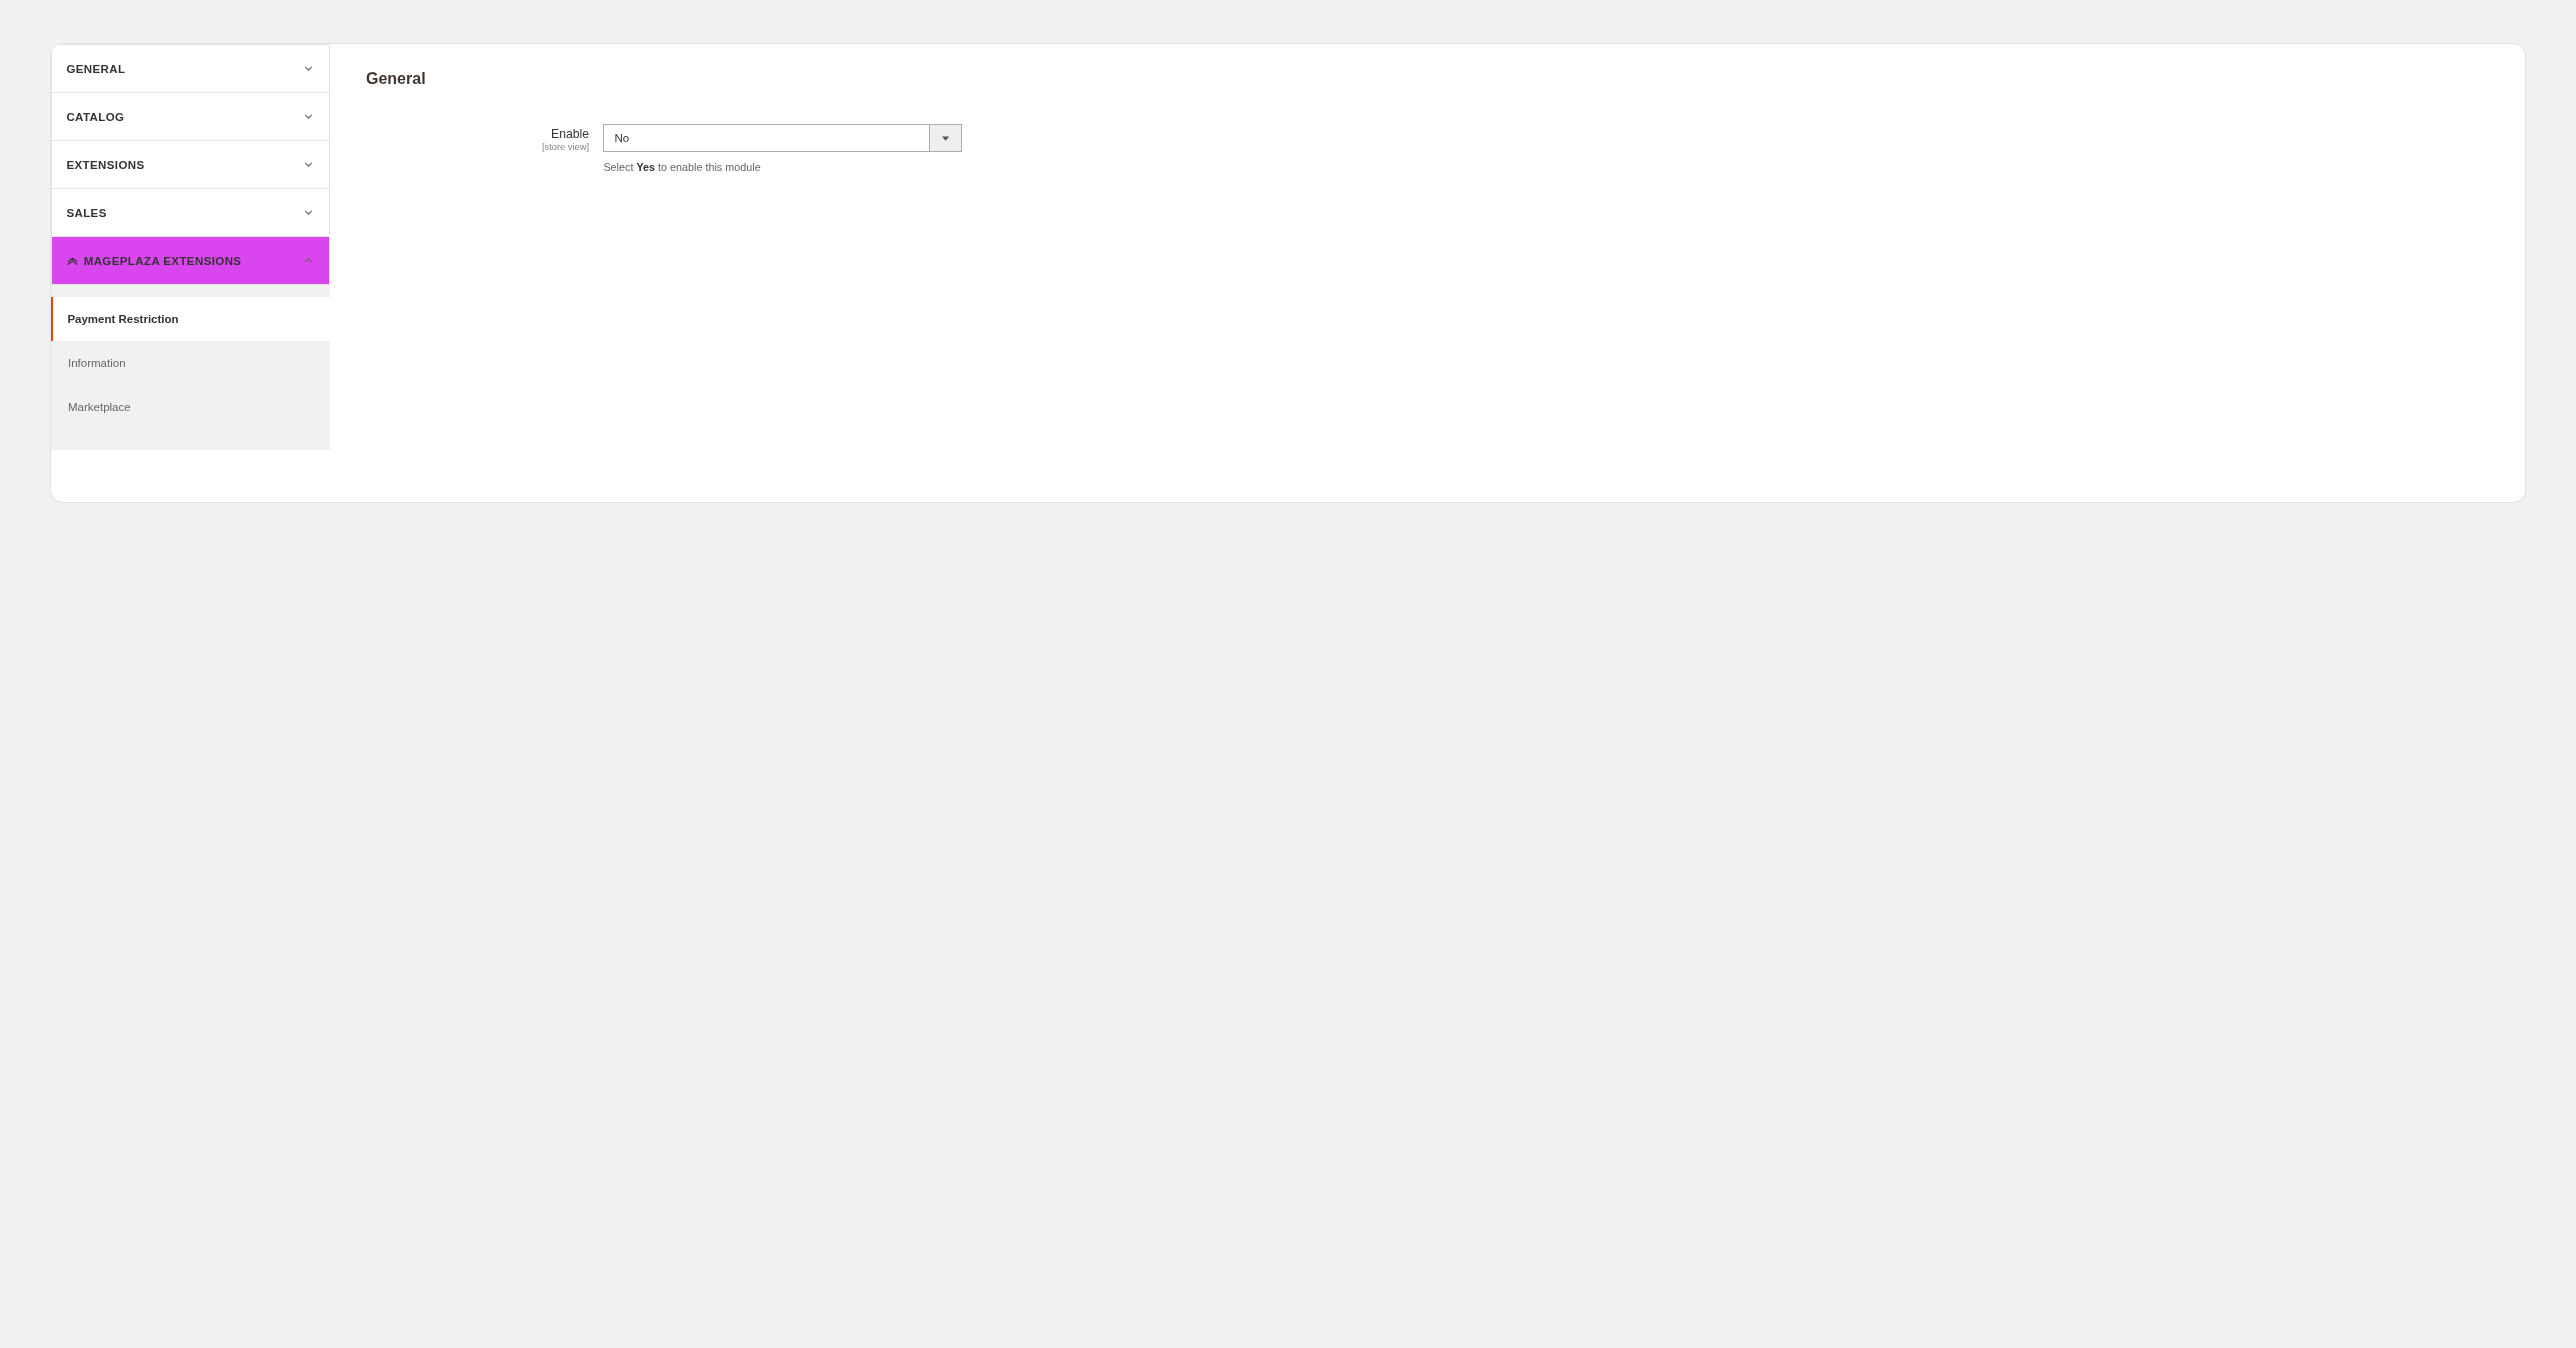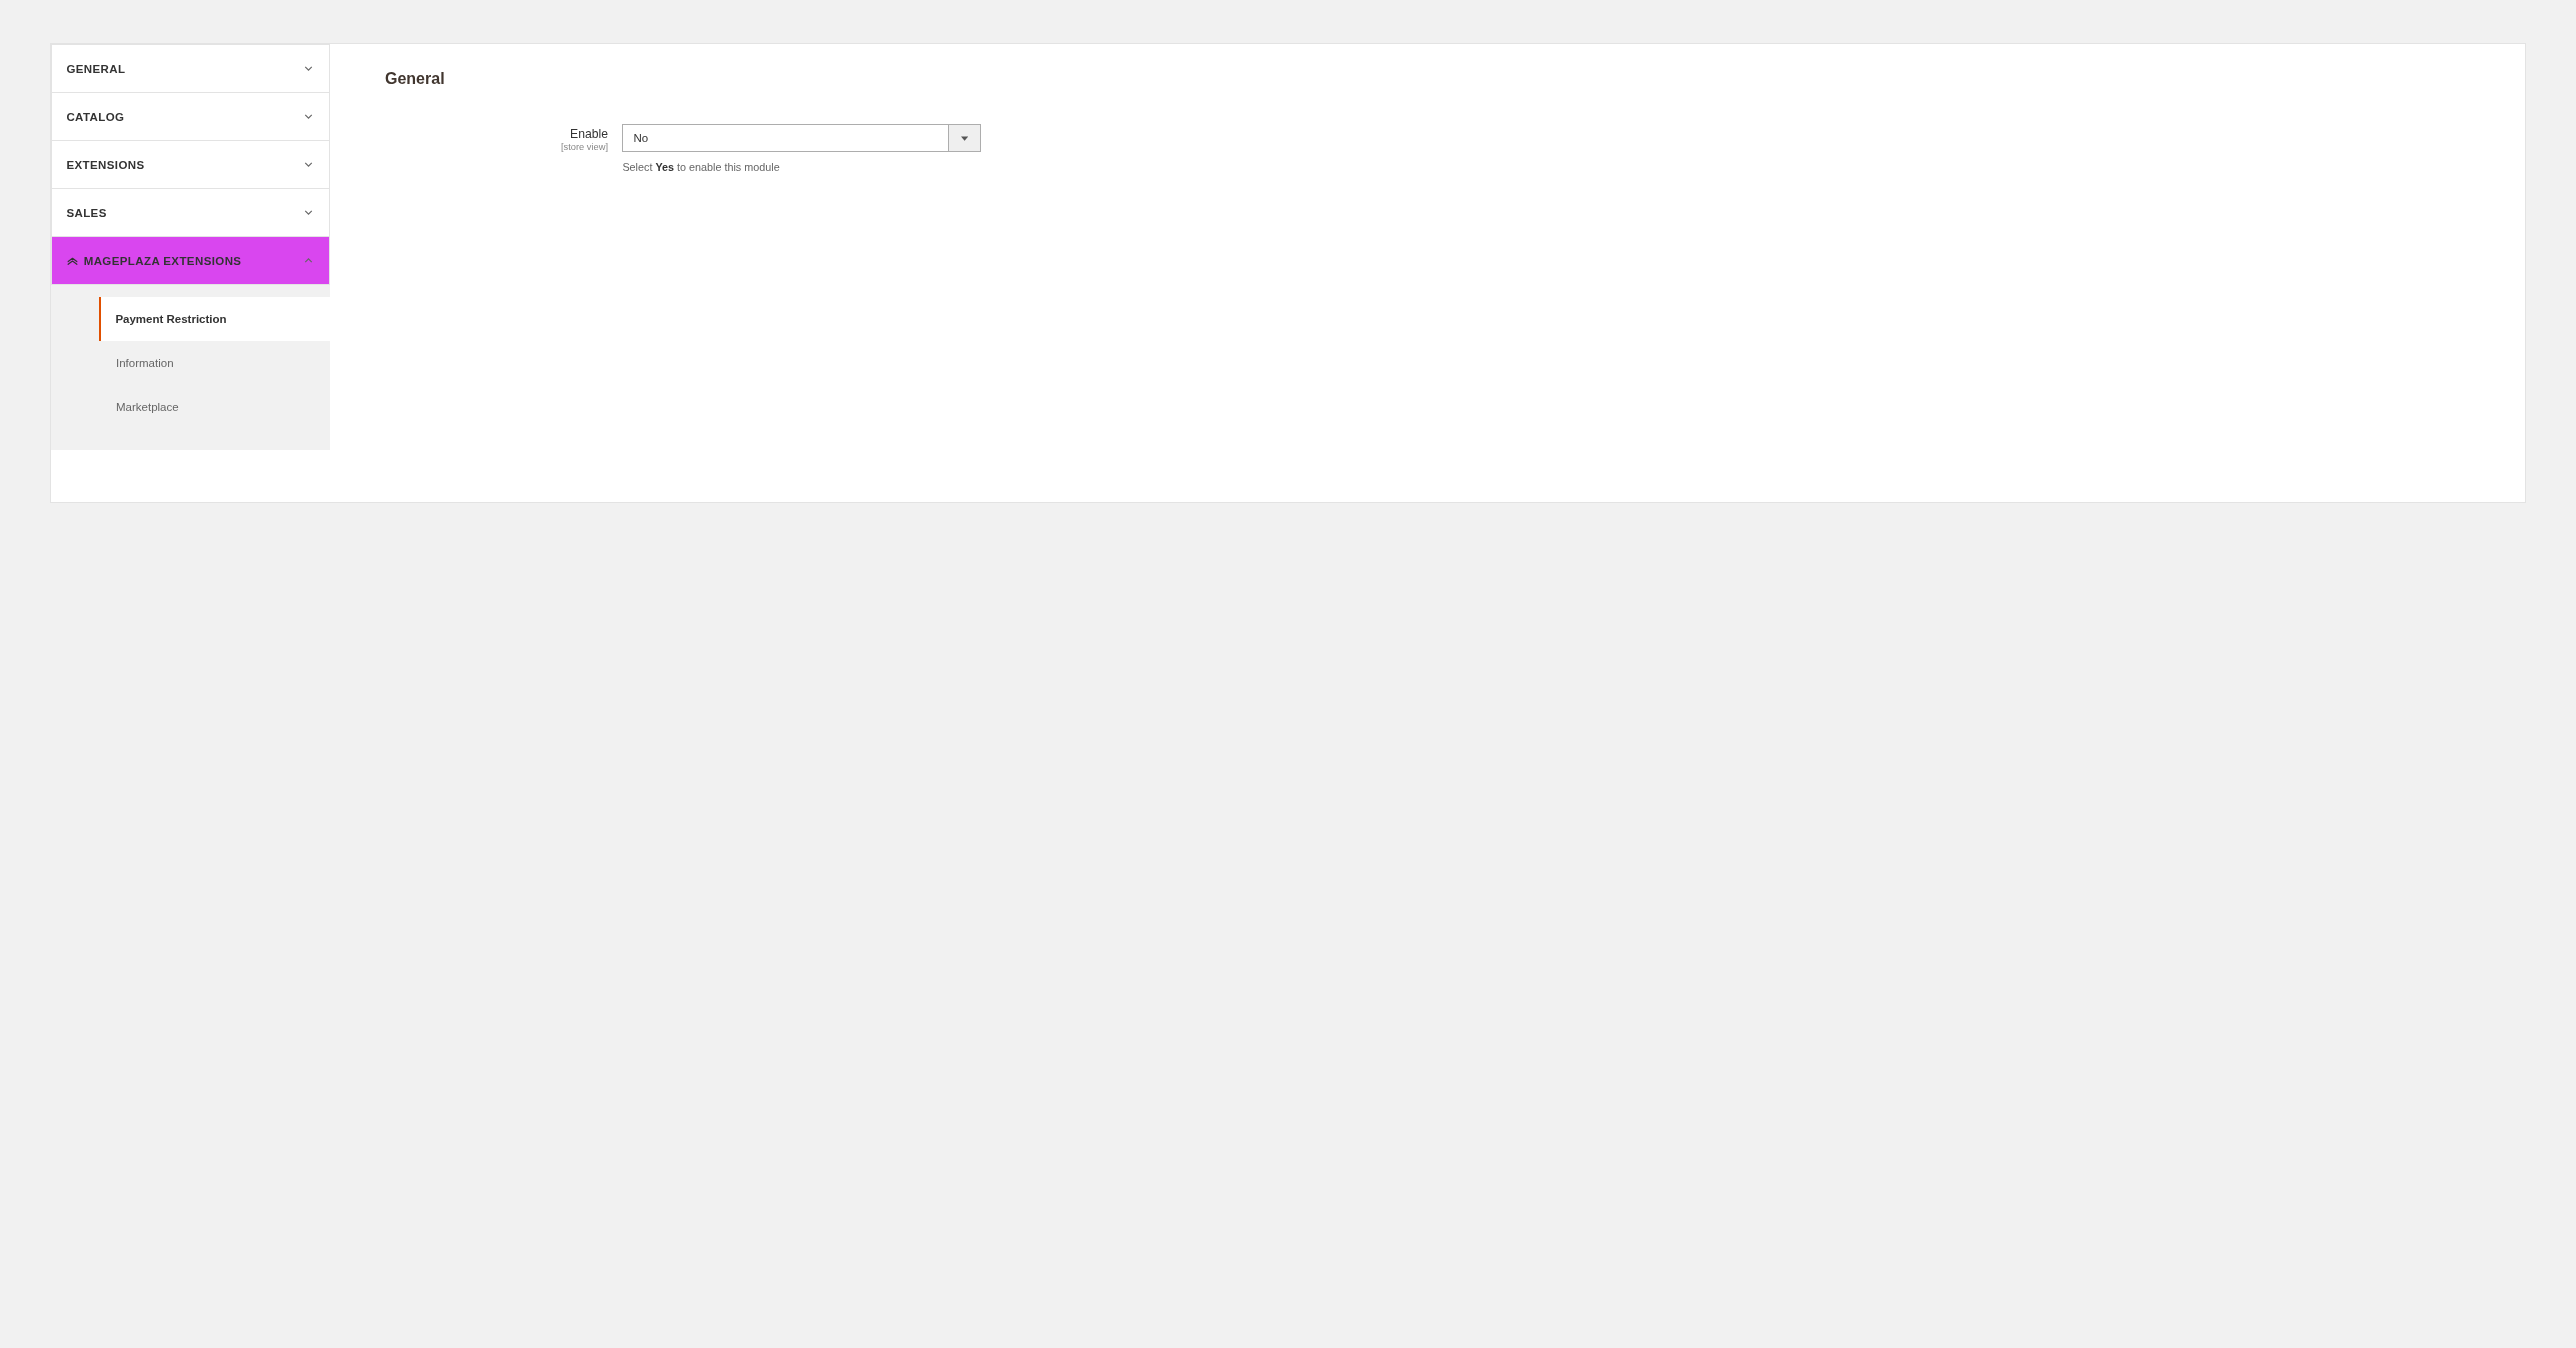--- a/index.html
+++ b/index.html
@@ -4,25 +4,24 @@
   <style>
     * { box-sizing: border-box; margin: 0; padding: 0; }
     body {
       font-family: -apple-system, BlinkMacSystemFont, 'Segoe UI', Helvetica, Arial, sans-serif;
       background: #f1f1f1;
       padding: 43px 50px;
     }
     .panel {
       background: #fff;
       border: 0.7px solid #e3e3e3;
-      border-radius: 0;
+      border-radius: 13px;
       display: flex;
       min-height: 460px;
       overflow: hidden;
-      gap: 19px;
     }
     .sidebar {
       width: 279px;
       flex-shrink: 0;
     }
     .sidebar-tab {
       display: flex;
       align-items: center;
       justify-content: space-between;
       padding: 17px 14.4px;
@@ -46,21 +45,20 @@
     .chevron { display: inline-flex; }
     .subitems {
       background: #f1f1f1;
       padding: 11.5px 0 21.6px 0;
     }
     .subitem {
       padding: 16px 17px;
       font-size: 11.5px;
       color: #666;
       cursor: pointer;
-      margin-left: 48px;
     }
     .subitem.active {
       background: #fff;
       color: #333;
       font-weight: 600;
       border-left: 2.9px solid #e04f00;
       padding-left: 14.4px;
     }
     .content {
       flex: 1;

